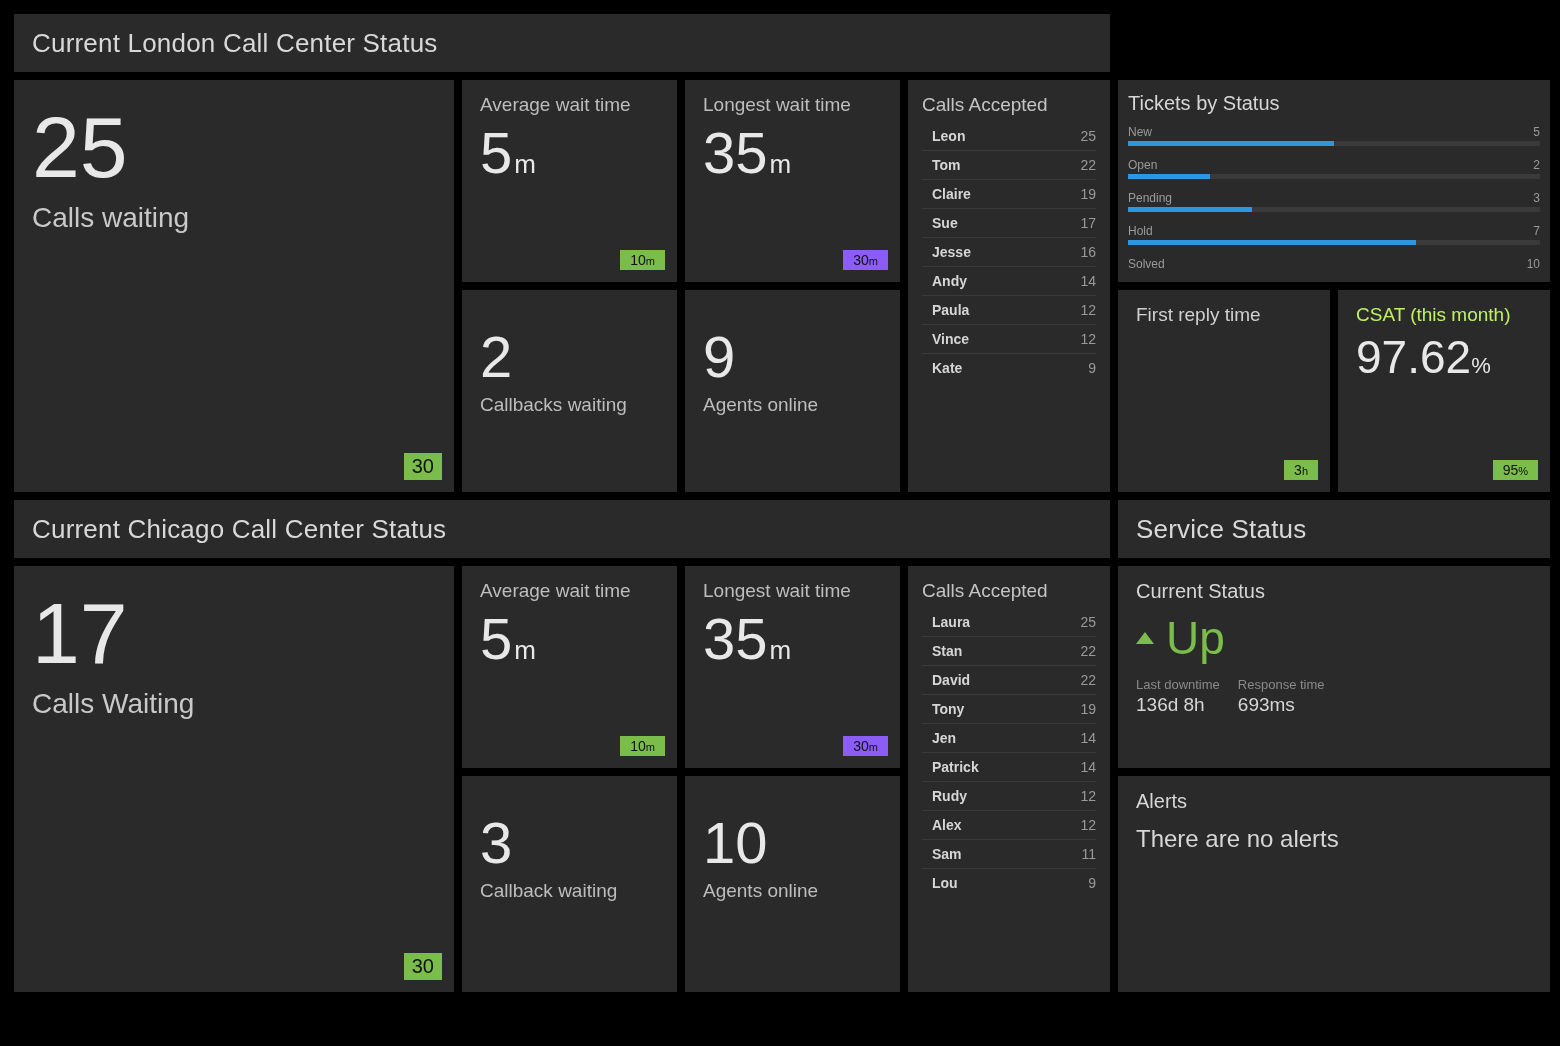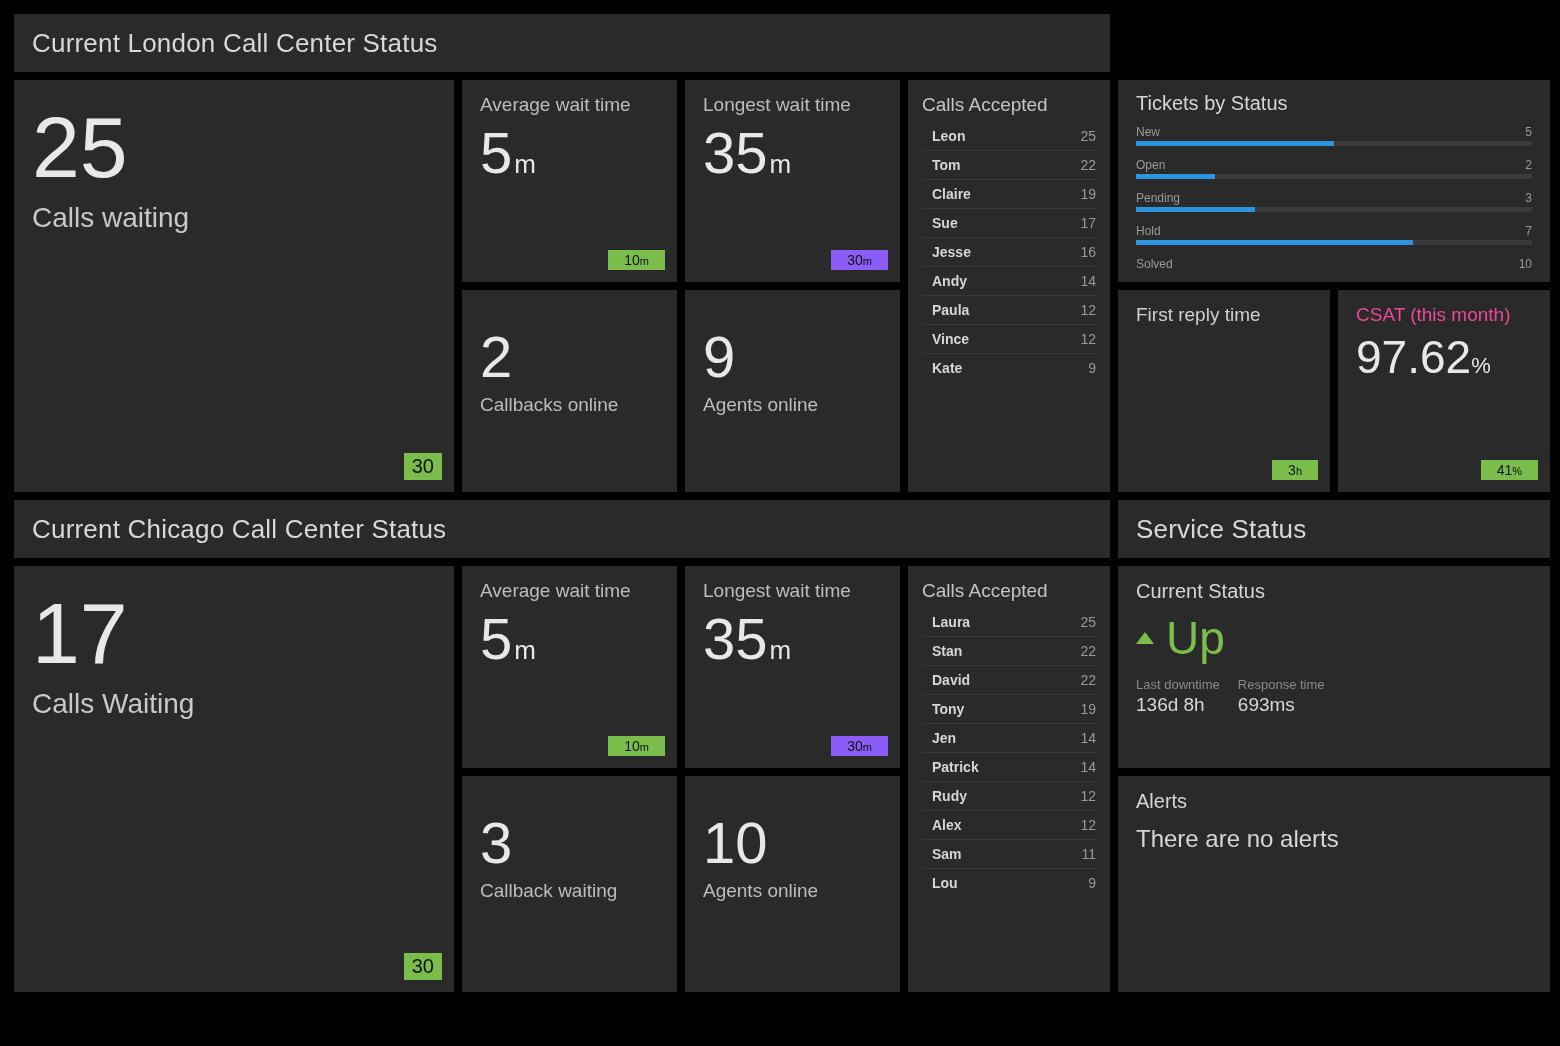--- a/index.html
+++ b/index.html
@@ -35,21 +35,21 @@
   
   .big-num { font-size:86px; color:#e8e8e8; line-height:1; margin-top:10px; font-weight:300;}
   .big-label { font-size:28px; color:#c9c9c9; margin-top:12px; font-weight:300;}
   .med-title { font-size:19px; color:#bdbdbd; font-weight:300; margin-bottom:8px;}
   .med-num { font-size:58px; color:#e8e8e8; font-weight:300; line-height:1;}
   .med-unit { font-size:26px; color:#e8e8e8; margin-left:2px; }
   .small-med-num { font-size:58px; color:#e8e8e8; font-weight:300; line-height:1;}
   .badge {
     position:absolute; right:12px; bottom:12px;
     background:#7bbd4a; color:#111; font-size:14px;
-    padding:2px 16px; font-weight:400;
+    padding:2px 10px; font-weight:400;
   }
   .badge.gray { background:#8b5cf6; color:#111;text-align:center; }
   .badge .u { font-size:11px; }
   
   .list-title { font-size:19px; color:#c4c4c4; font-weight:300; margin-bottom:6px; }
   .list-row {
     display:flex; justify-content:space-between;
     border-bottom:1px solid #3a3a3a;
     padding:6px 0 6px 10px;
     font-size:14px;
@@ -94,21 +94,21 @@
   </div>
 
   <div class="panel" style="grid-column:3;grid-row:2;">
     <div class="med-title">Longest wait time</div>
     <div><span class="med-num">35</span><span class="med-unit">m</span></div>
     <div class="badge gray"><span>30</span><span class="u">m</span></div>
   </div>
 
   <div class="panel" style="grid-column:2;grid-row:3;">
     <div class="small-med-num" style="margin-top:24px;">2</div>
-    <div class="med-title" style="margin-top:8px;font-size:19px;">Callbacks online</div>
+    <div class="med-title" style="margin-top:8px;font-size:19px;">Callbacks waiting</div>
   </div>
 
   <div class="panel" style="grid-column:3;grid-row:3;">
     <div class="small-med-num" style="margin-top:24px;">9</div>
     <div class="med-title" style="margin-top:8px;font-size:19px;">Agents online</div>
   </div>
 
   <div class="panel" style="grid-column:4;grid-row:2/4;padding:14px 14px;">
     <div class="list-title">Calls Accepted</div>
     <div>
@@ -144,21 +144,21 @@
           <span class="list-name">Vince</span>
           <span class="list-val">12</span>
         </div>
         <div class="list-row">
           <span class="list-name">Kate</span>
           <span class="list-val">9</span>
         </div>
       </div>
   </div>
 
-  <div class="panel" style="grid-column:5/7;grid-row:2;padding:12px 18px;">
+  <div class="panel" style="grid-column:5/7;grid-row:2;padding:12px 10px;">
     <div class="med-title" style="font-size:20px;color:#d6d6d6;margin-bottom:10px;">Tickets by Status</div>
     <div>
         <div class="bar-row">
           <div class="bar-head">
             <span>New</span>
             <span>5</span>
           </div>
           <div class="bar-track">
             <div class="bar-fill" style="width: 50%;"></div>
           </div>
@@ -198,23 +198,23 @@
         </div>
       </div>
   </div>
 
   <div class="panel" style="grid-column:5;grid-row:3;">
     <div class="med-title" style="font-size:19px;color:#d0d0d0;">First reply time</div>
     <div class="badge"><span>3</span><span class="u">h</span></div>
   </div>
 
   <div class="panel" style="grid-column:6;grid-row:3;">
-    <div class="med-title" style="font-size:19px;color:#ec4899;">CSAT (this month)</div>
+    <div class="med-title" style="font-size:19px;color:#bef264;">CSAT (this month)</div>
     <div class="csat-num"><span>97.62</span><span class="csat-unit">%</span></div>
-    <div class="badge"><span>41</span><span class="u">%</span></div>
+    <div class="badge"><span>95</span><span class="u">%</span></div>
   </div>
 
   <div class="panel" style="grid-column:1/5;grid-row:4;">
     <div class="section-title">Current Chicago Call Center Status</div>
   </div>
   <div class="panel" style="grid-column:5/7;grid-row:4;">
     <div class="section-title">Service Status</div>
   </div>
 
   <div class="panel" style="grid-column:1;grid-row:5/7;">

